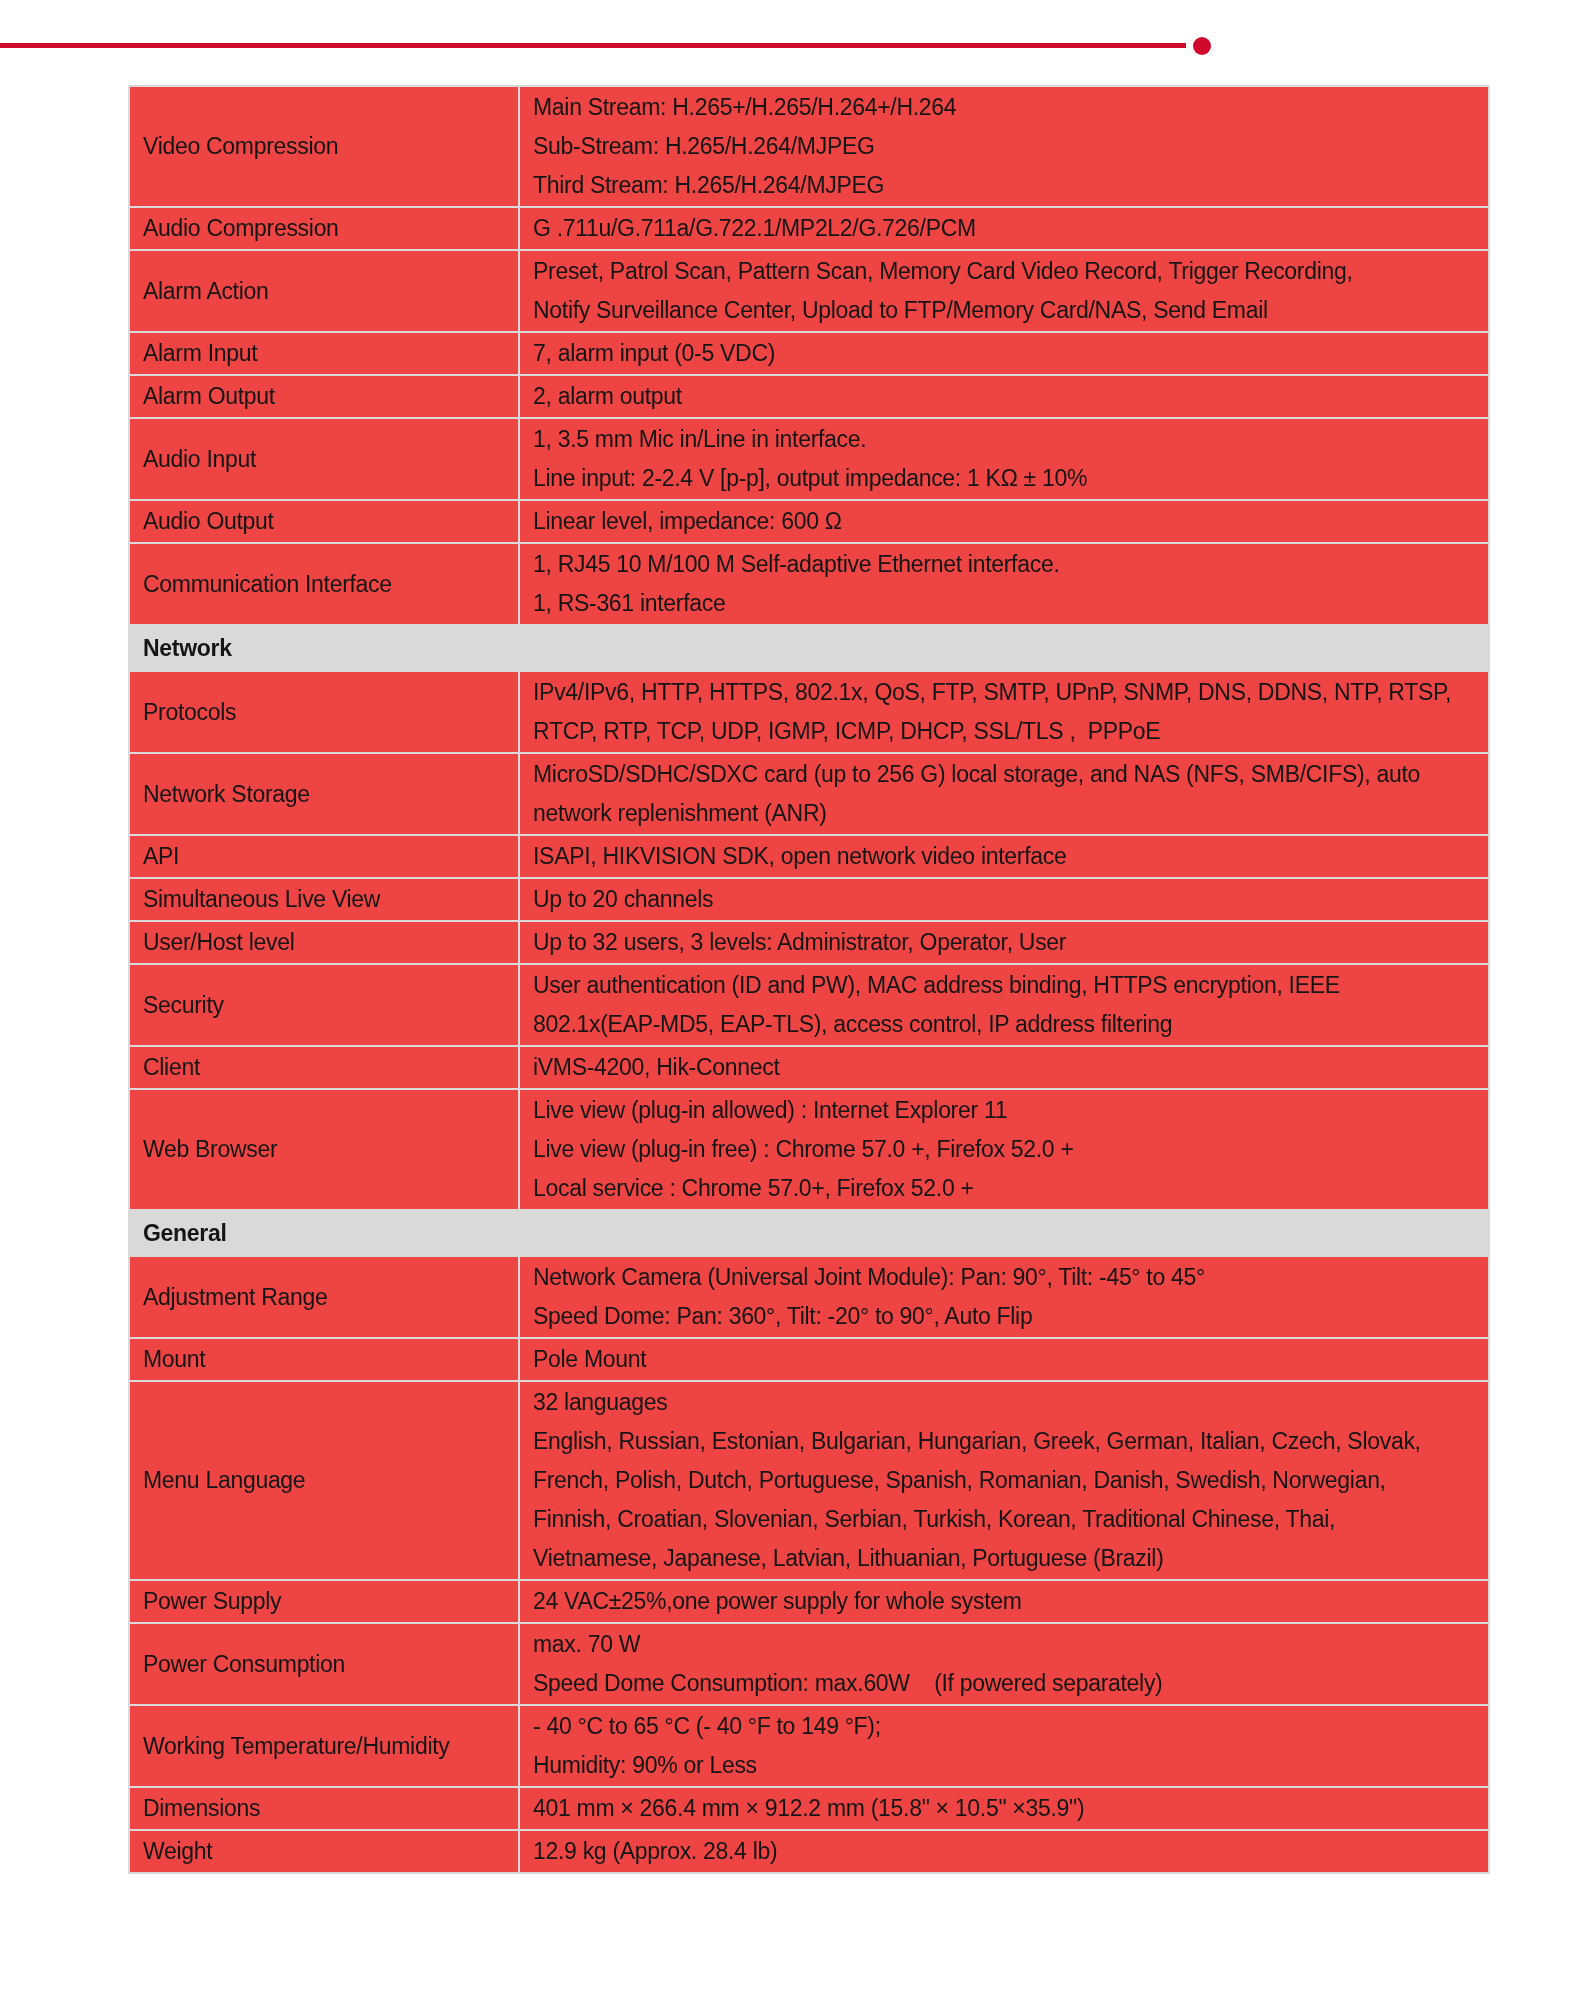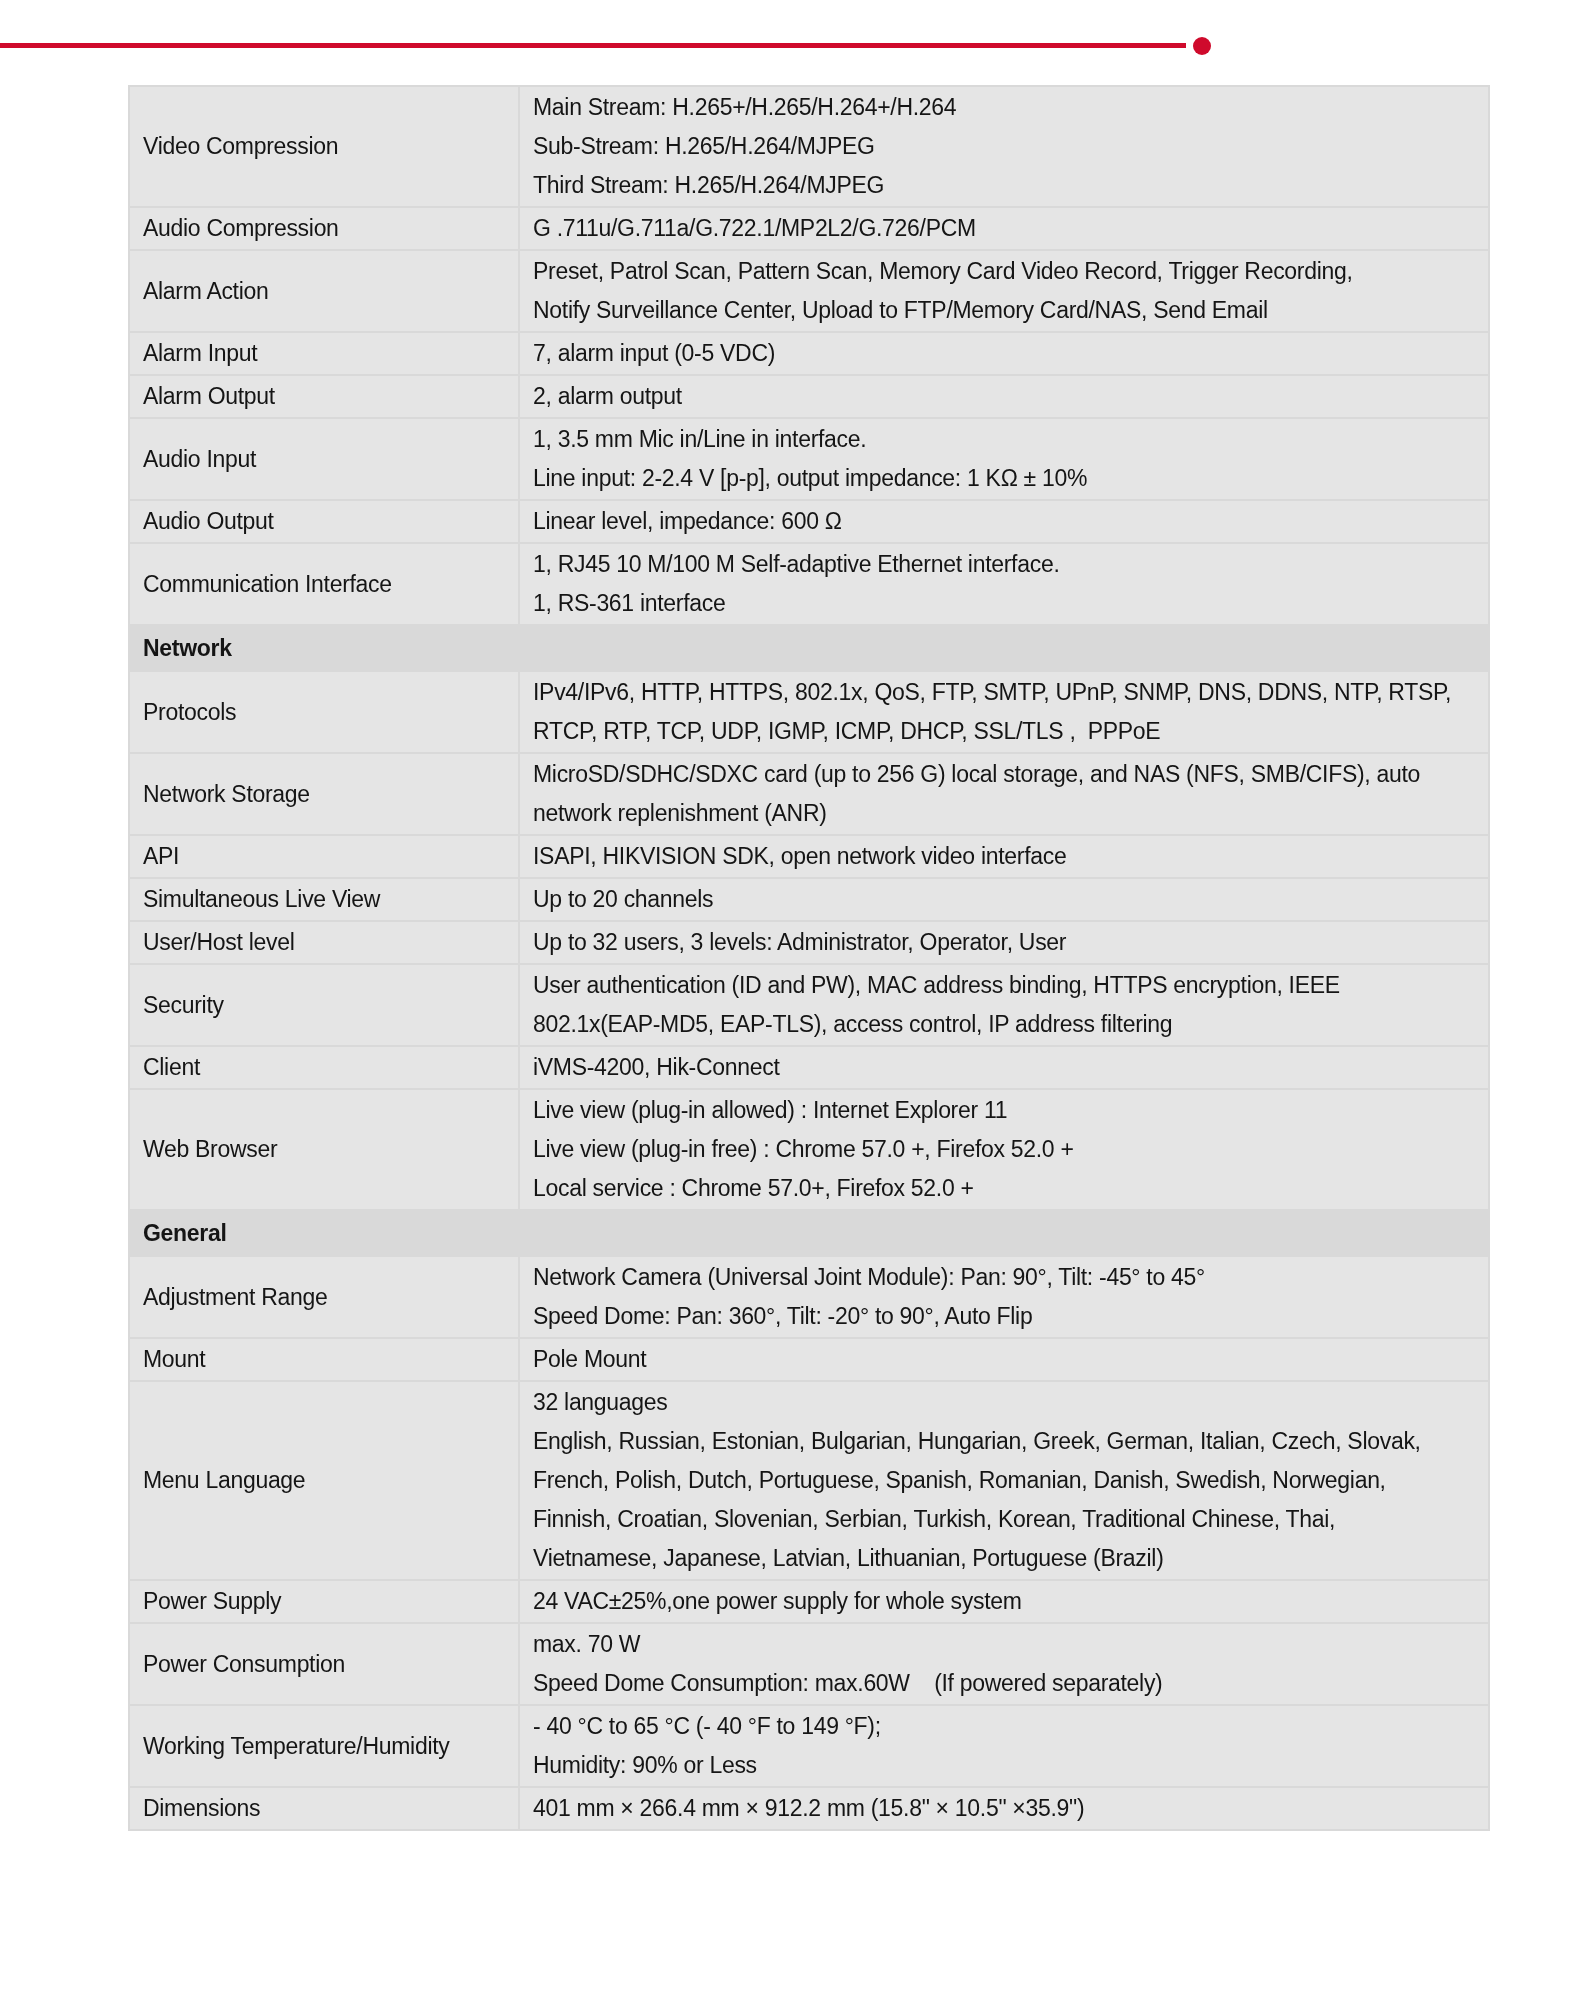--- a/index.html
+++ b/index.html
@@ -43,21 +43,21 @@
     top: 85px;
     width: 1360px;
     border-collapse: collapse;
     table-layout: fixed;
   }
   table.spec td {
     border: 2px solid var(--border-c);
     vertical-align: middle;
     font-size: 23px;
     letter-spacing: -0.3px;
-    background: #e5e5e5;
+    background: #ef4444;
   }
   td.label-cell {
     padding: 1px 10px 1px 13px;
     white-space: nowrap;
     overflow: hidden;
     line-height: 39px;
     margin-top: 37px;
   }
   td.value-cell {
     padding: 1px 8px 1px 13px;
@@ -242,14 +242,20 @@
           <div class="cell-line">- 40 °C to 65 °C (- 40 °F to 149 °F);</div>
           <div class="cell-line">Humidity: 90% or Less</div>
         </td>
       </tr>
       <tr>
         <td class="label-cell">Dimensions</td>
         <td class="value-cell">
           <div class="cell-line">401 mm × 266.4 mm × 912.2 mm (15.8" × 10.5" ×35.9")</div>
         </td>
       </tr>
+      <tr>
+        <td class="label-cell">Weight</td>
+        <td class="value-cell">
+          <div class="cell-line">12.9 kg (Approx. 28.4 lb)</div>
+        </td>
+      </tr>
     </tbody>
 </table>
 
 </body></html>

